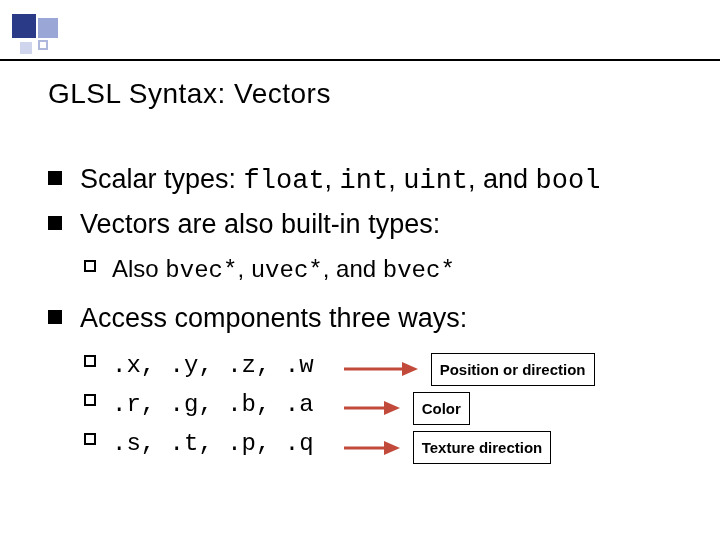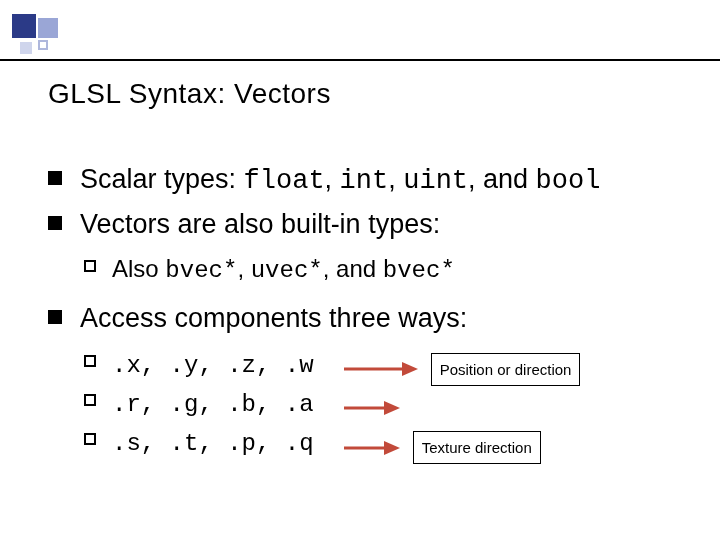--- a/index.html
+++ b/index.html
@@ -118,21 +118,21 @@
     white-space: nowrap;
   }
   .arrow-svg {
     display: inline-block;
     vertical-align: middle;
   }
   .labelbox {
     display: inline-block;
     border: 1.5px solid #000;
     font-size: 15px;
-    font-weight: normal;
+    font-weight: bold;
     padding: 4px 8px 4px 8px;
     vertical-align: middle;
     background: #fff;
     margin-left: 6px;
   }
 </style>
 </head>
 <body>
 
 <div class="slide">
@@ -179,20 +179,21 @@
             </span>
           </li>
 
           <li class="access-row">
             <span class="mono access-left">.r, .g, .b, .a</span>
             <span class="arrow-and-box" style="left:260px; top:4px;">
               <svg class="arrow-svg" width="60" height="22">
                 <line x1="4" y1="11" x2="48" y2="11" stroke="#c24a3a" stroke-width="3"></line>
                 <polygon points="44,4 60,11 44,18" fill="#c24a3a"></polygon>
               </svg>
+              <span class="labelbox">Color</span>
             </span>
           </li>
 
           <li class="access-row">
             <span class="mono access-left">.s, .t, .p, .q</span>
             <span class="arrow-and-box" style="left:260px; top:4px;">
               <svg class="arrow-svg" width="60" height="22">
                 <line x1="4" y1="11" x2="48" y2="11" stroke="#c24a3a" stroke-width="3"></line>
                 <polygon points="44,4 60,11 44,18" fill="#c24a3a"></polygon>
               </svg>

